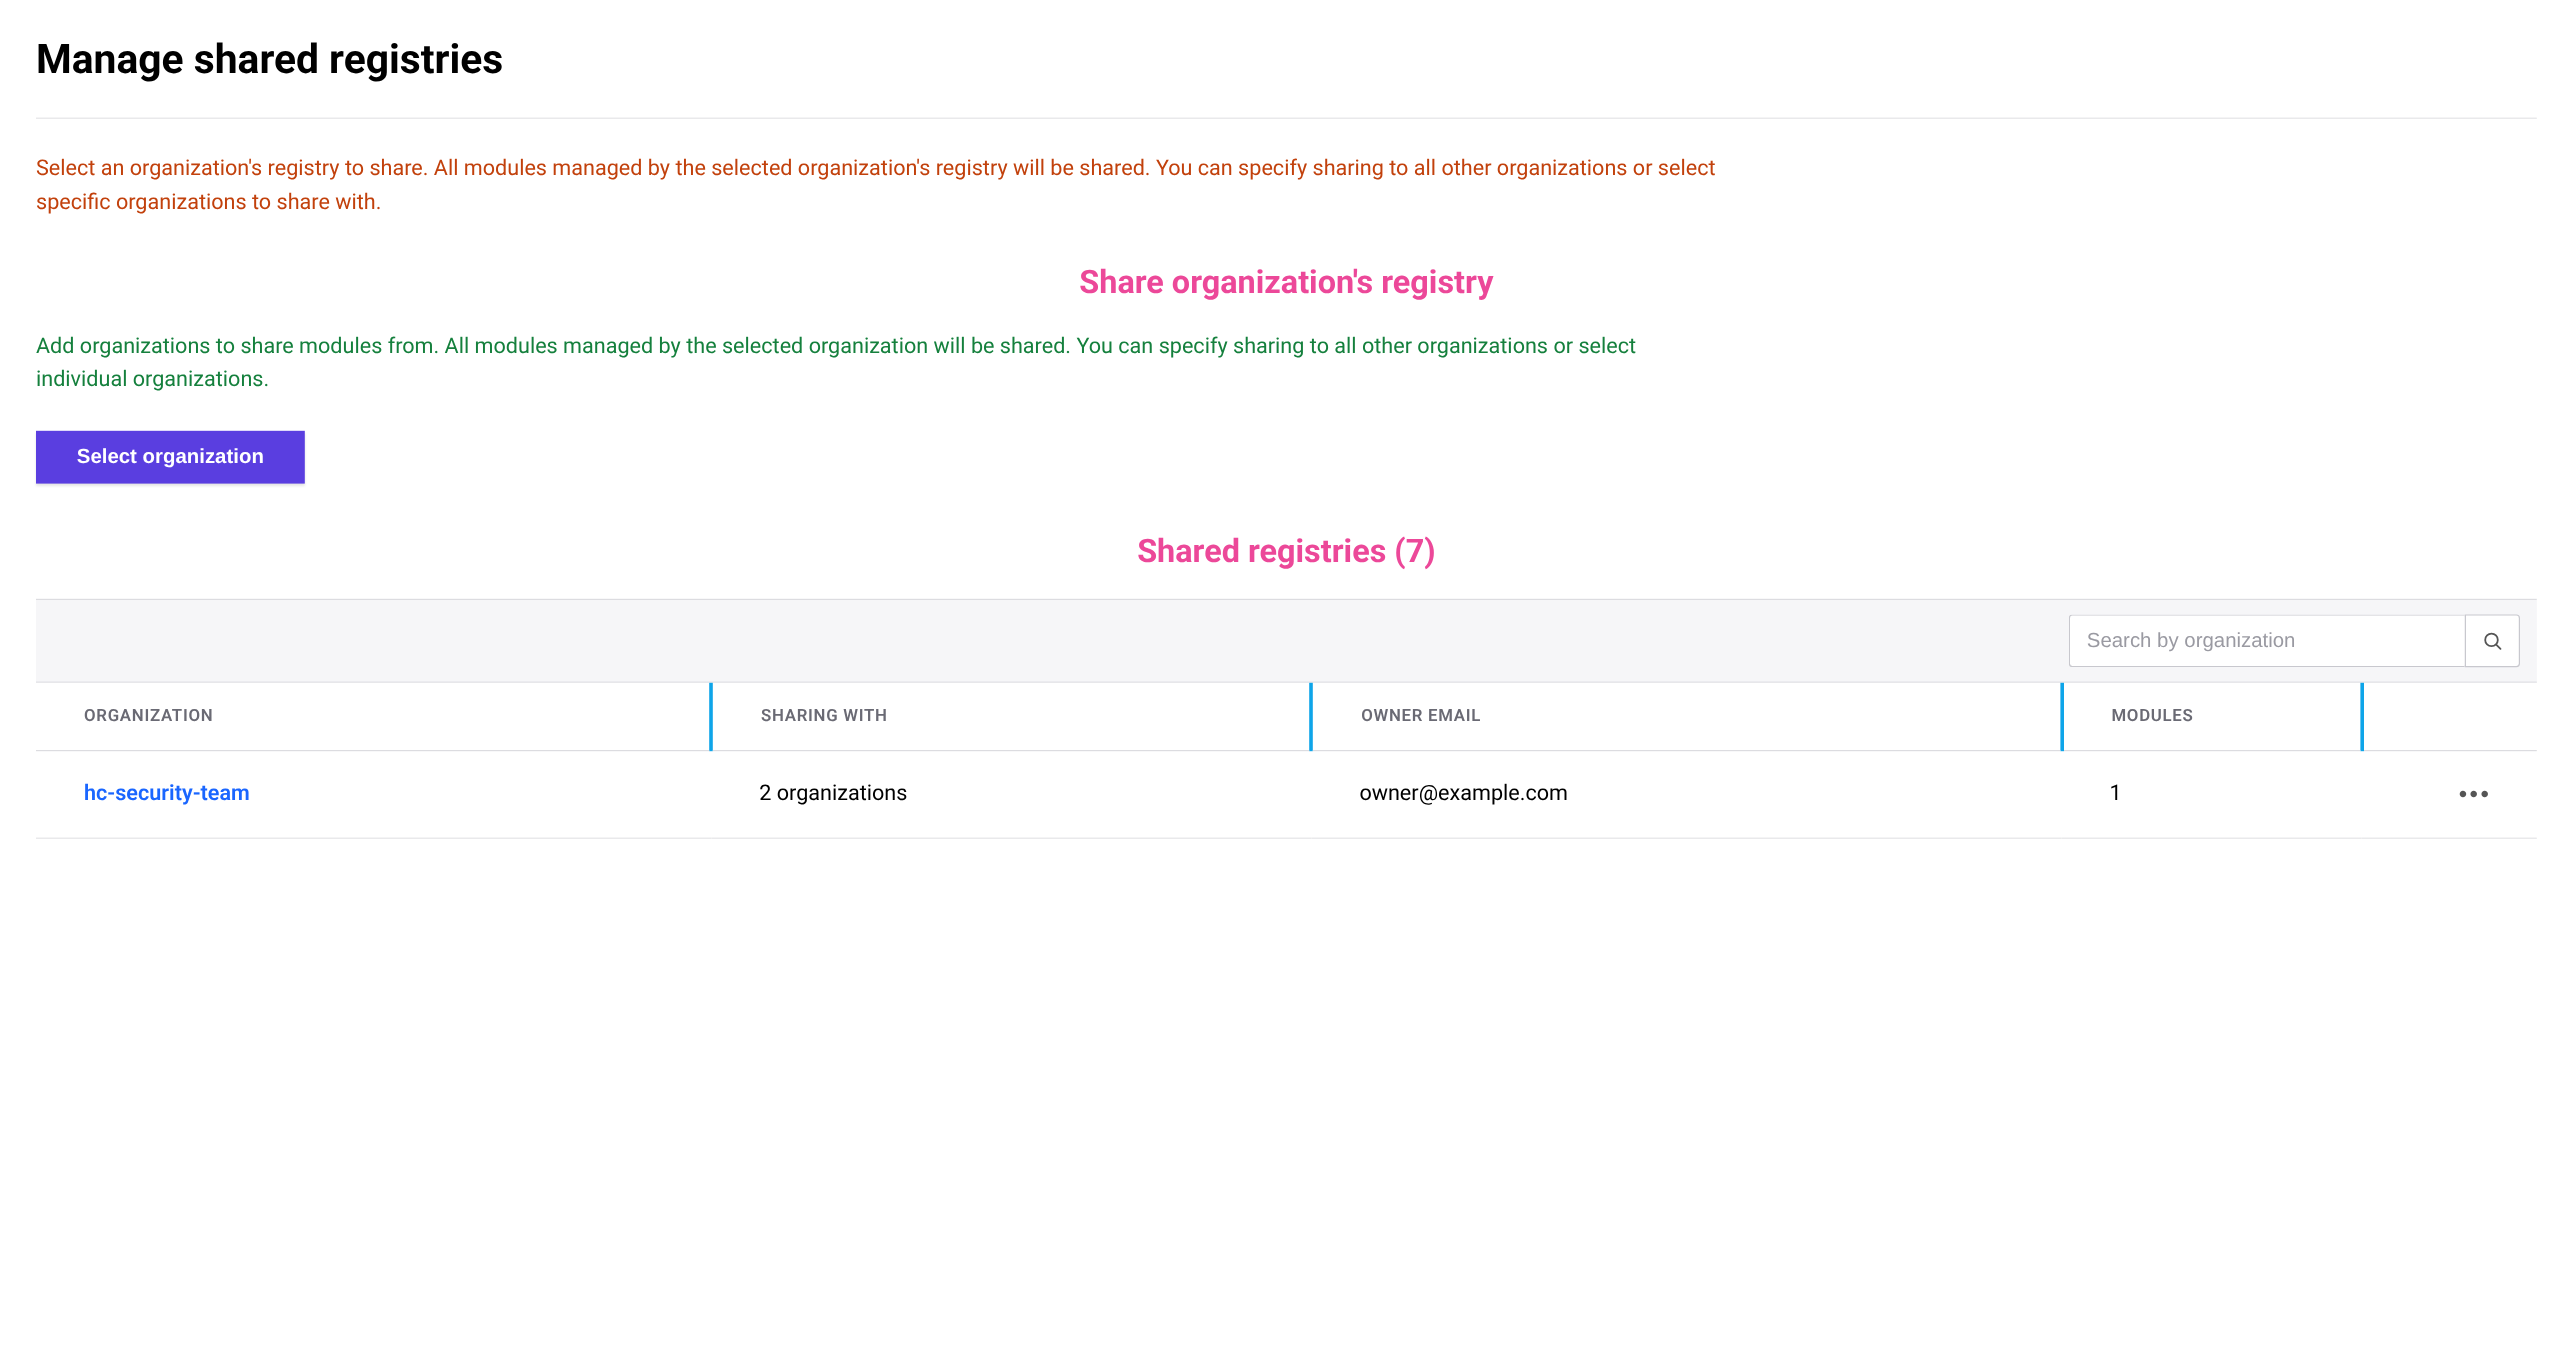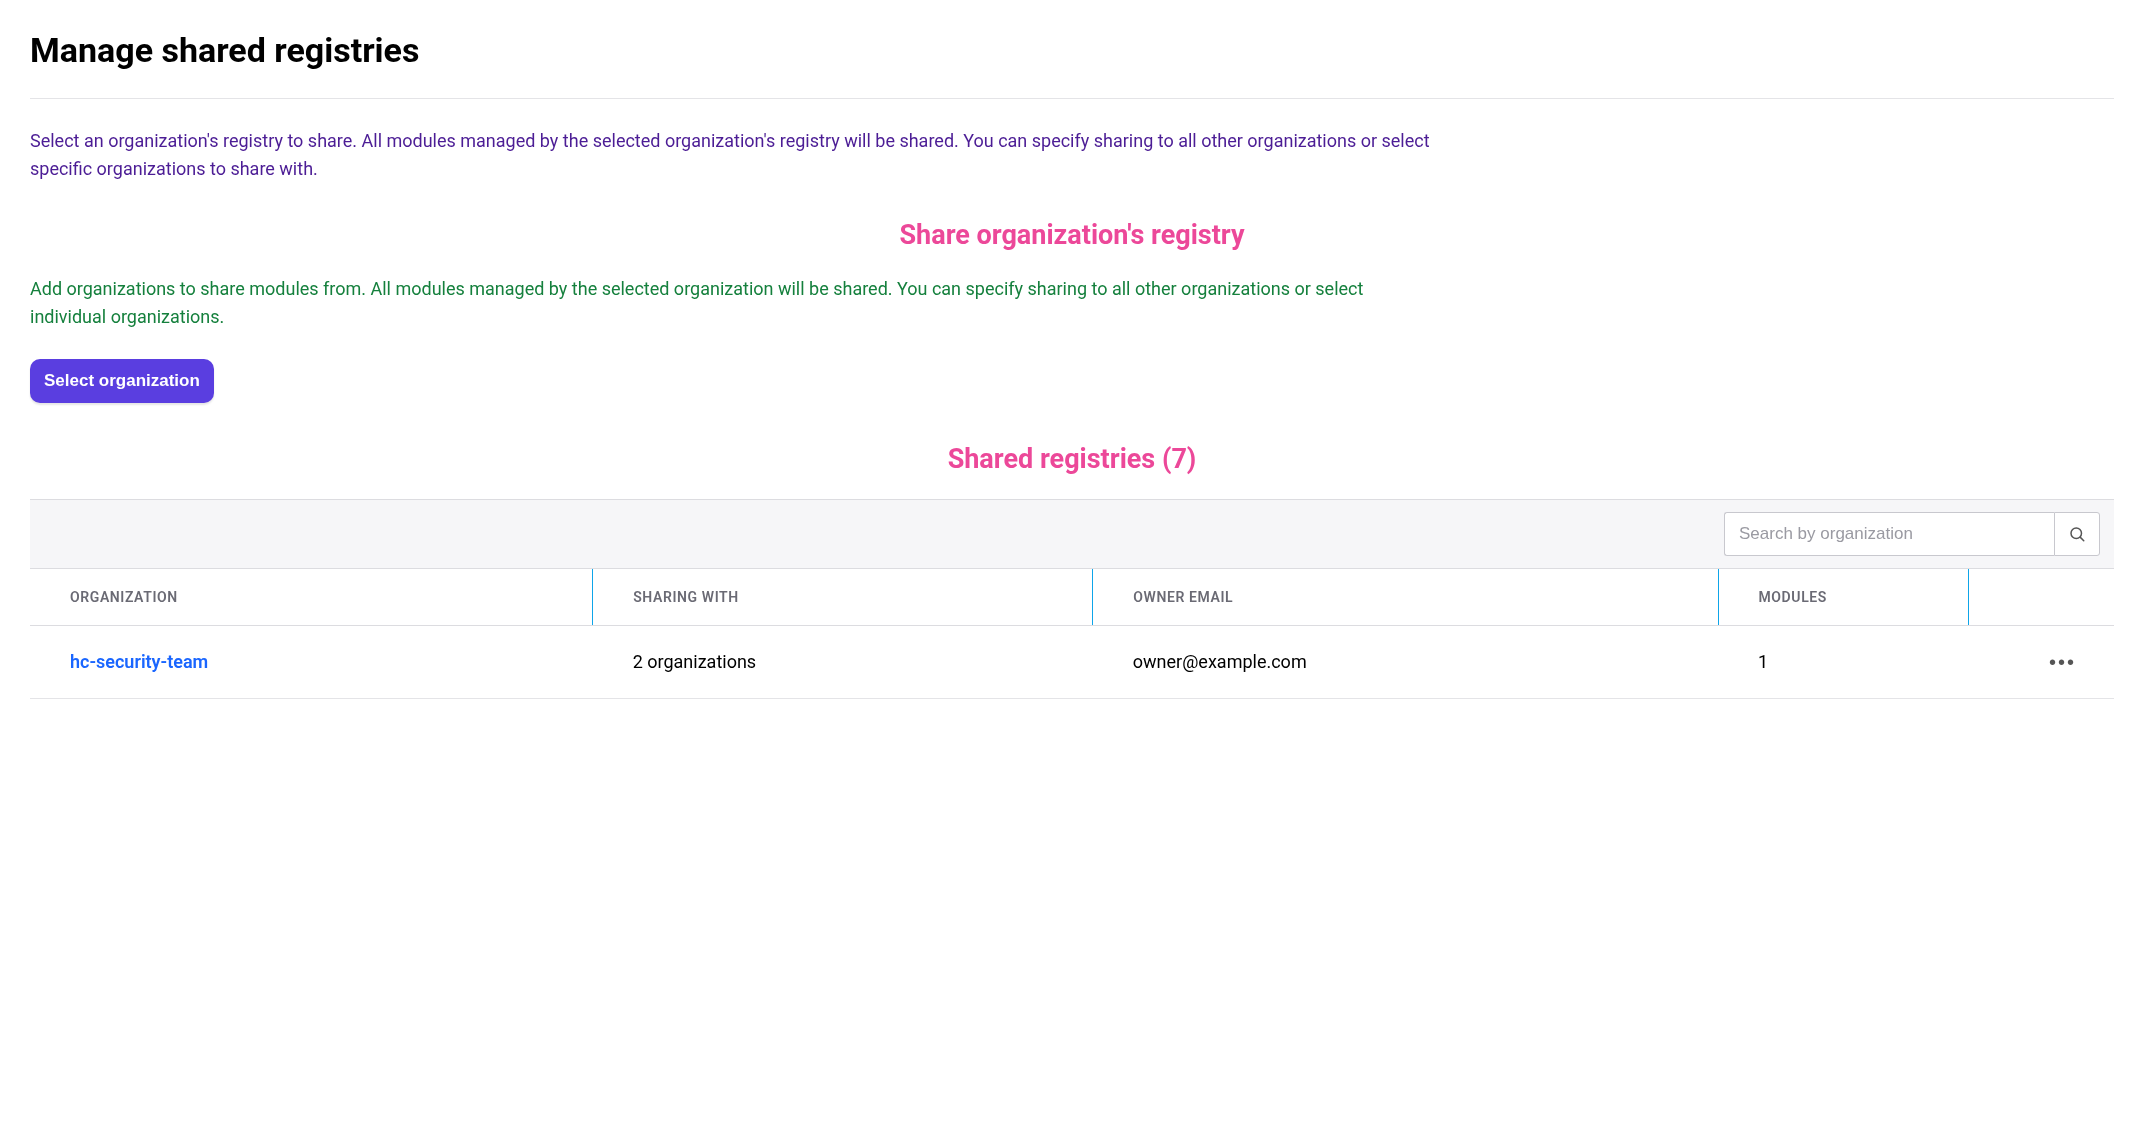--- a/index.html
+++ b/index.html
@@ -16,21 +16,21 @@
       margin-bottom: 28px;
     }
     .title-divider {
       border: none;
       border-top: 1px solid #e4e4e7;
       margin-bottom: 28px;
     }
     .description {
       font-size: 18px;
       line-height: 1.55;
-      color: #4c1d95;
+      color: #c2410c;
       margin-bottom: 36px;
       max-width: 1400px;
     }
     .section-title {
       font-size: 27px;
       font-weight: 700;
       color: #ec4899;
       margin-bottom: 24px;
       text-align: center;
     }
@@ -40,23 +40,23 @@
       color: #15803d;
       margin-bottom: 28px;
       max-width: 1400px;
     }
     .primary-btn {
       display: inline-block;
       background: #5a3ee0;
       color: #ffffff;
       font-size: 17px;
       font-weight: 600;
-      padding: 12px 14px;
+      padding: 12px 34px;
       border: none;
-      border-radius: 10px;
+      border-radius: 0;
       cursor: pointer;
       box-shadow: 0 2px 2px rgba(0,0,0,.1);
     }
     .shared-registries-section { margin-top: 40px; }
 
     .table-wrapper {
       margin-top: 20px;
       border-top: 1px solid #dcdce0;
     }
     .table-toolbar {
@@ -101,21 +101,21 @@
       border-collapse: collapse;
     }
     .reg-table thead th {
       text-align: left;
       font-size: 14px;
       font-weight: 600;
       letter-spacing: 0.6px;
       color: #6a6a74;
       padding: 20px 18px 20px 40px;
       border-bottom: 1px solid #dcdce0;
-      border-right: 1px solid #0ea5e9;
+      border-right: 3px solid #0ea5e9;
       background: #ffffff;
     }
     .reg-table thead th:last-child { border-right: none; }
     .reg-table tbody td {
       padding: 22px 18px 22px 40px;
       font-size: 18px;
       color: #000;
       border-bottom: 1px solid #e4e4e7;
       vertical-align: middle;
     }

